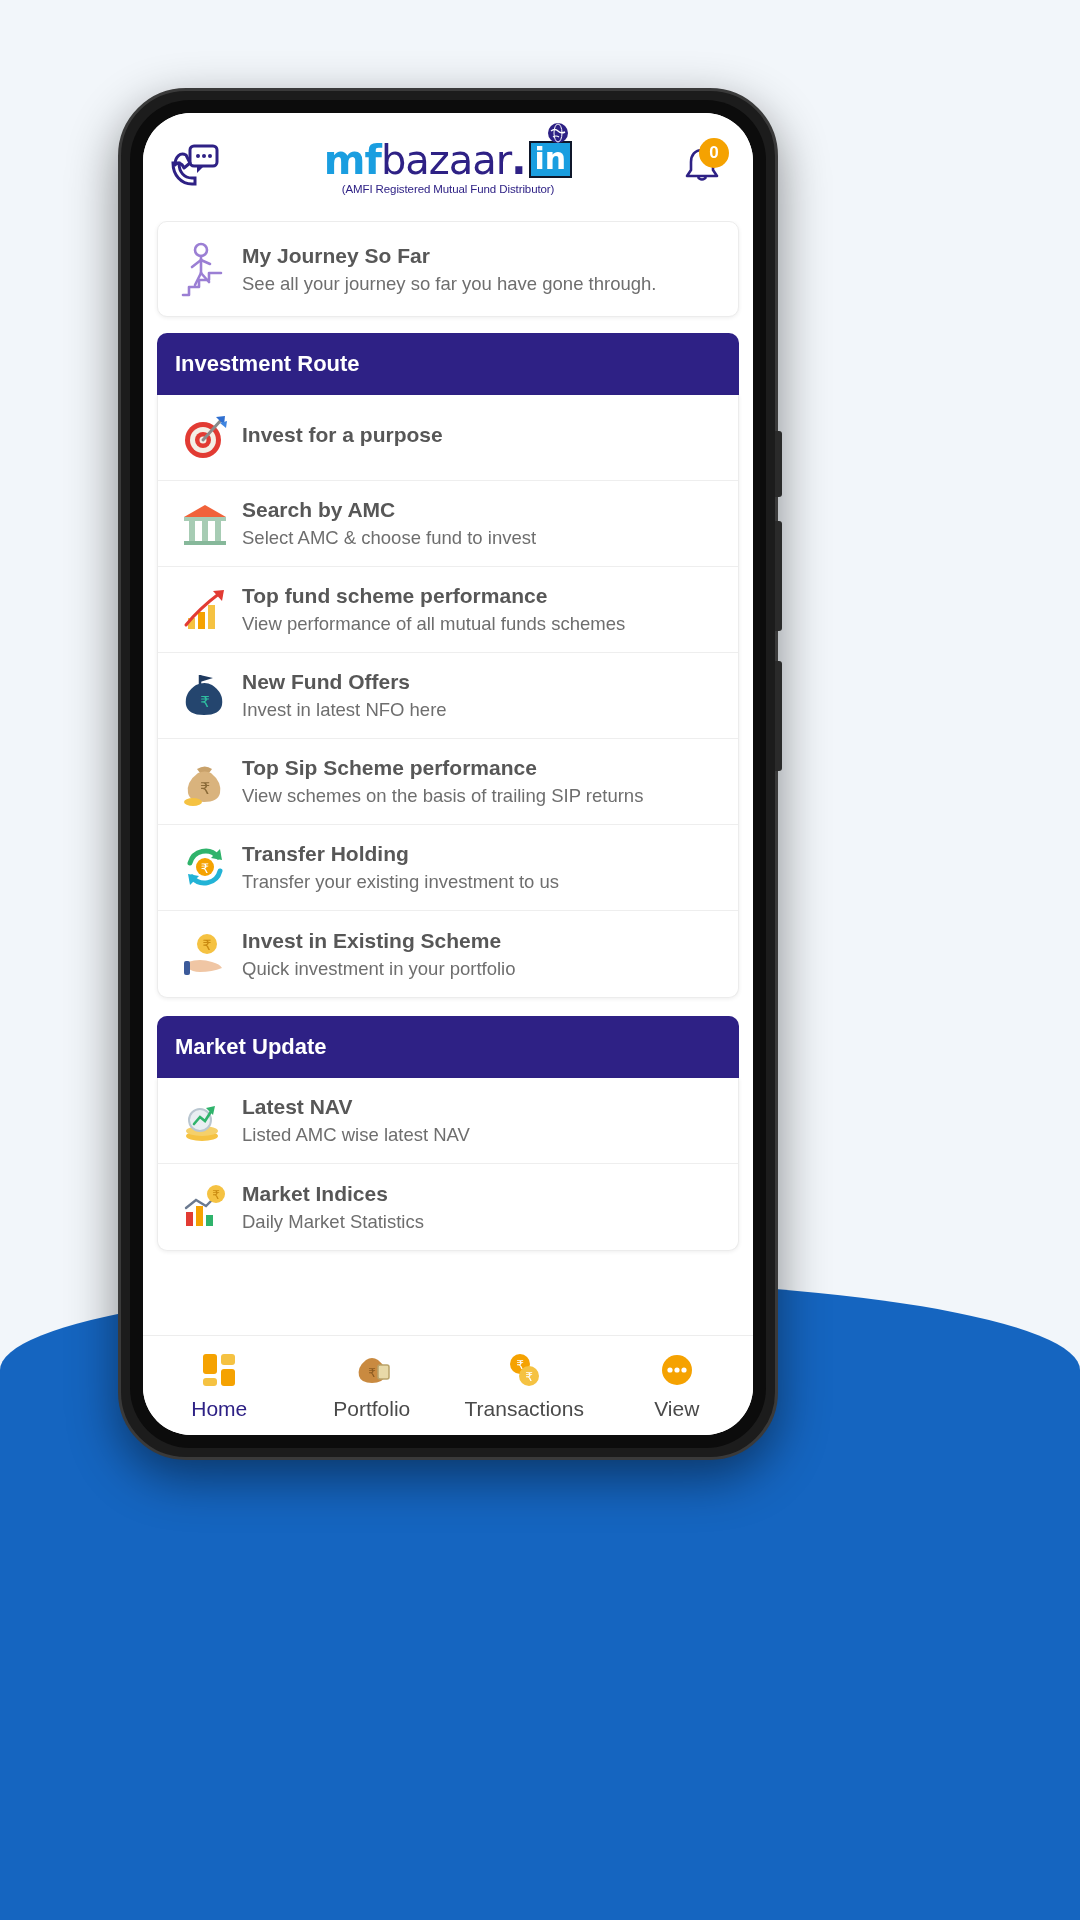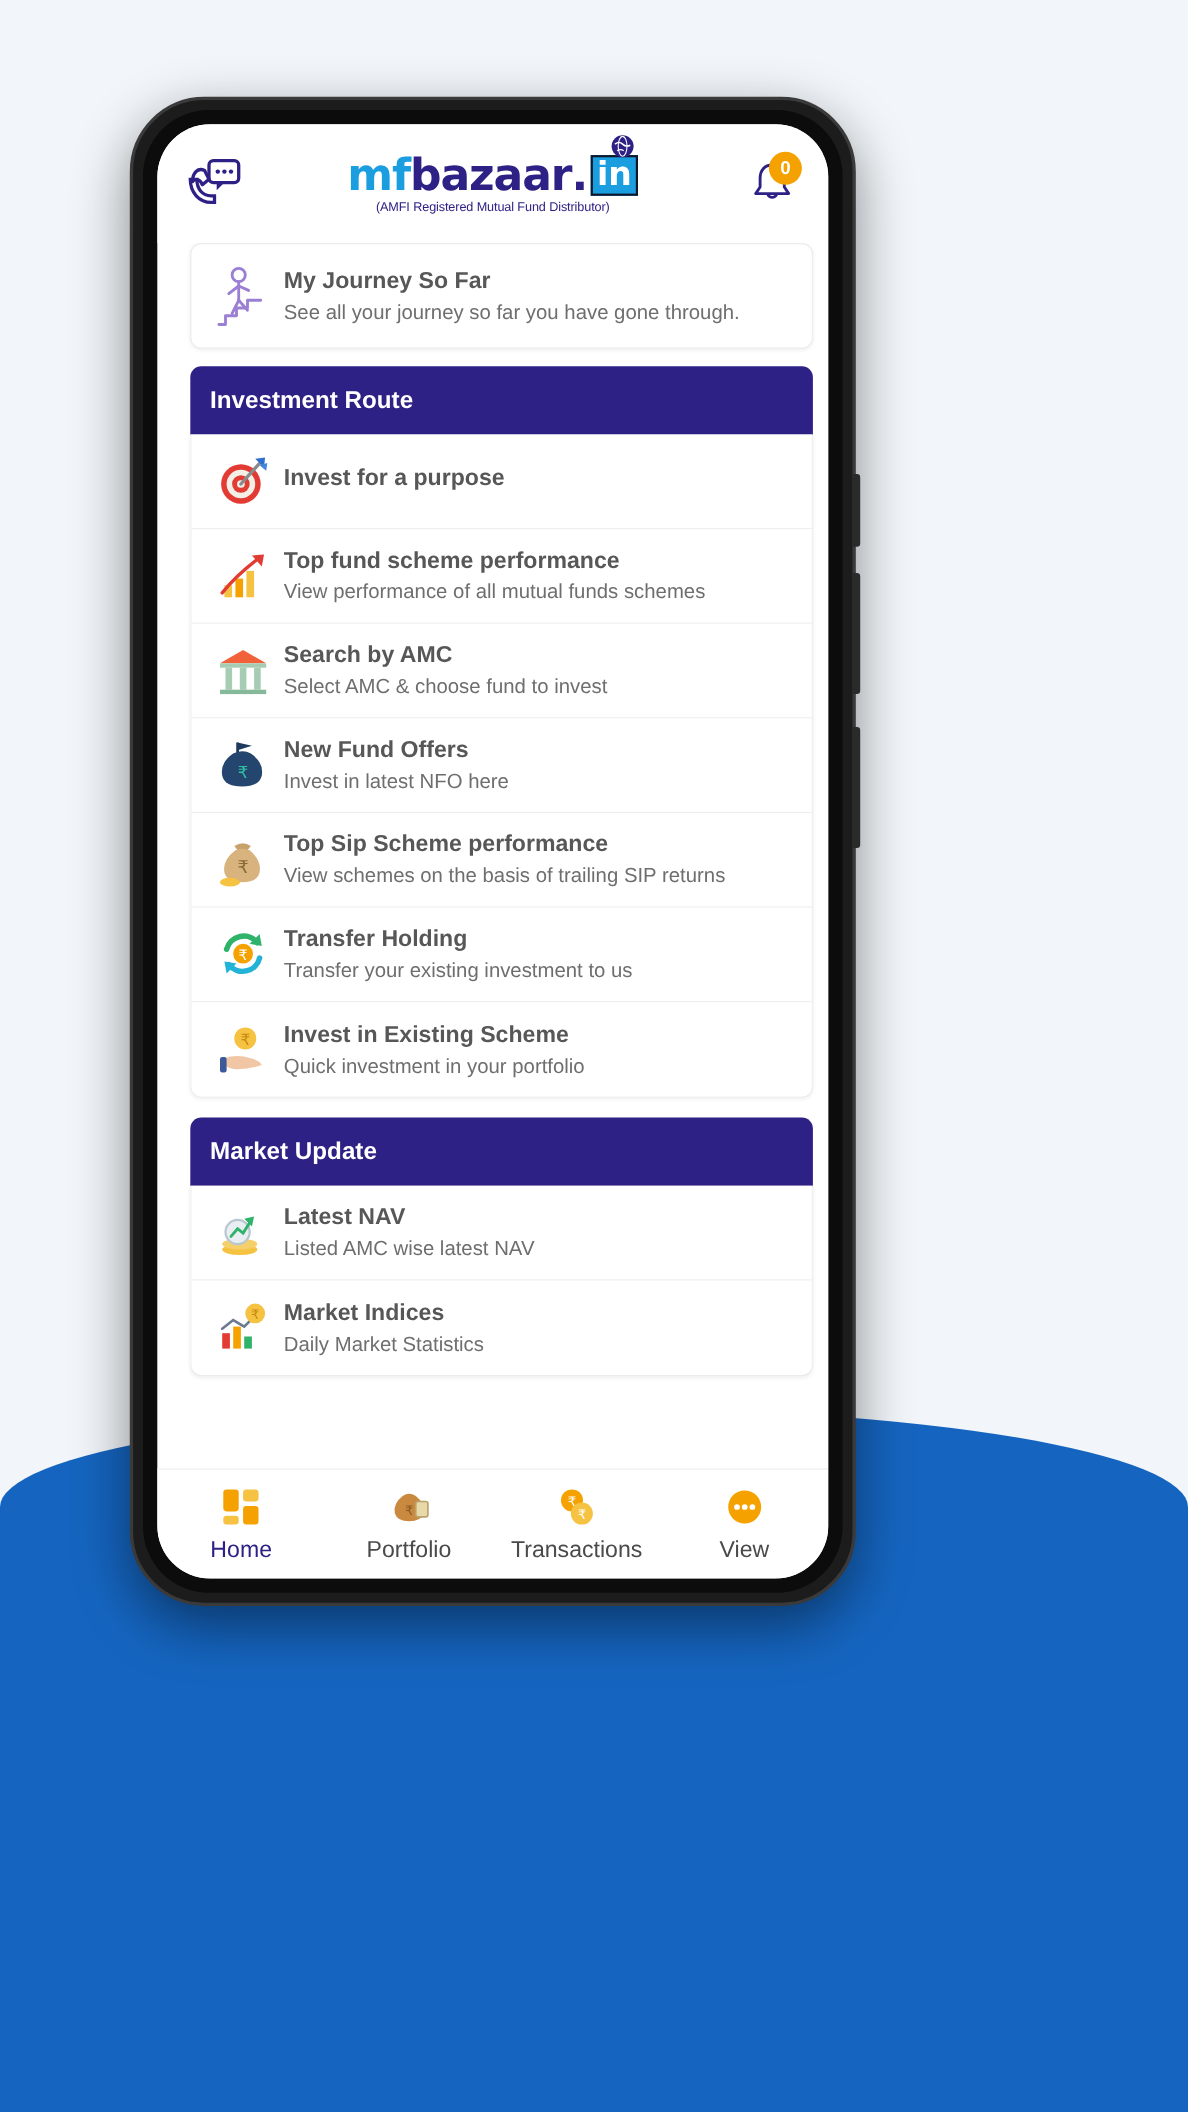--- a/index.html
+++ b/index.html
@@ -68,21 +68,21 @@
   }
   .hdr-left { width: 70px; display: flex; align-items: center; }
   .hdr-right { width: 70px; display: flex; align-items: center; justify-content: flex-end; }
   .logo-wrap { flex: 1; display: flex; flex-direction: column; align-items: center; }
   .logo-line { display: flex; align-items: flex-end; line-height: 1; position: relative; }
   .logo-mf {
     font-size: 40px; font-weight: bold; color: #1a9ee0; letter-spacing: -1px;
     font-family: "DejaVu Sans", sans-serif;
   }
   .logo-bazaar {
-    font-size: 40px; font-weight: bold; color: #2e2185; letter-spacing: -1px;
+    font-size: 40px; font-weight: normal; color: #2e2185; letter-spacing: -1px;
     font-family: "DejaVu Sans", sans-serif;
   }
   .logo-dot {
     font-size: 40px; font-weight: bold; color: #2e2185;
     font-family: "DejaVu Sans", sans-serif;
   }
   .logo-in-box {
     display: inline-block;
     background: #1a9ee0;
     border: 2px solid #0f172a;
@@ -111,21 +111,20 @@
     display: flex; align-items: center; justify-content: center;
     z-index: 2;
   }
 
   
   .app-body {
     height: calc(100% - 108px - 100px);
     background: #ffffff;
     padding: 0 14px;
     overflow: hidden;
-    margin-left: 16px;
   }
 
   .card {
     background: #ffffff;
     border: 1px solid #ececec;
     border-radius: 10px;
     box-shadow: 0 1px 4px rgba(0,0,0,0.07);
     margin-bottom: 16px;
   }
   .journey-card {
@@ -281,47 +280,47 @@
               </svg>
             </div>
             <div class="row-text">
               <div class="row-title">Invest for a purpose</div>
             </div>
           </div>
 
           <div class="list-row">
             <div class="row-icon">
               <svg width="50" height="50" viewBox="0 0 50 50">
-                <rect x="8" y="33" width="7" height="11" fill="#f5c242"></rect>
-                <rect x="18" y="27" width="7" height="17" fill="#f5a201"></rect>
-                <rect x="28" y="20" width="7" height="24" fill="#f5c242"></rect>
-                <path d="M6 40 C14 30, 24 20, 40 8" stroke="#e23b33" stroke-width="3" fill="none" stroke-linecap="round"></path>
-                <path d="M33 6 L44 5 L42 16 Z" fill="#e23b33"></path>
-              </svg>
-            </div>
-            <div class="row-text">
-              <div class="row-title">Top fund scheme performance</div>
-              <div class="row-sub">View performance of all mutual funds schemes</div>
-            </div>
-          </div>
-
-          <div class="list-row">
-            <div class="row-icon">
-              <svg width="50" height="50" viewBox="0 0 50 50">
                 <path d="M25 6 L46 18 L4 18 Z" fill="#f1623a"></path>
                 <rect x="4" y="18" width="42" height="4" fill="#a7ccb4"></rect>
                 <rect x="9" y="22" width="6" height="20" fill="#a7ccb4"></rect>
                 <rect x="22" y="22" width="6" height="20" fill="#a7ccb4"></rect>
                 <rect x="35" y="22" width="6" height="20" fill="#a7ccb4"></rect>
                 <rect x="4" y="42" width="42" height="4" fill="#86b89a"></rect>
               </svg>
             </div>
             <div class="row-text">
               <div class="row-title">Search by AMC</div>
               <div class="row-sub">Select AMC &amp; choose fund to invest</div>
+            </div>
+          </div>
+
+          <div class="list-row">
+            <div class="row-icon">
+              <svg width="50" height="50" viewBox="0 0 50 50">
+                <rect x="8" y="33" width="7" height="11" fill="#f5c242"></rect>
+                <rect x="18" y="27" width="7" height="17" fill="#f5a201"></rect>
+                <rect x="28" y="20" width="7" height="24" fill="#f5c242"></rect>
+                <path d="M6 40 C14 30, 24 20, 40 8" stroke="#e23b33" stroke-width="3" fill="none" stroke-linecap="round"></path>
+                <path d="M33 6 L44 5 L42 16 Z" fill="#e23b33"></path>
+              </svg>
+            </div>
+            <div class="row-text">
+              <div class="row-title">Top fund scheme performance</div>
+              <div class="row-sub">View performance of all mutual funds schemes</div>
             </div>
           </div>
 
           <div class="list-row">
             <div class="row-icon">
               <svg width="50" height="50" viewBox="0 0 50 50">
                 <path d="M20 12 L20 4 L33 7 L20 11 Z" fill="#1f3a5f"></path>
                 <path d="M20 4 L20 14" stroke="#1f3a5f" stroke-width="2.5"></path>
                 <path d="M16 14 q9 -4 16 0 q12 8 10 20 q-2 10 -18 10 q-16 0 -18 -10 q-2 -12 10 -20 Z" fill="#24456e"></path>
                 <text x="25" y="36" font-size="15" fill="#2fbfa0" text-anchor="middle" font-family="DejaVu Sans">₹</text>

